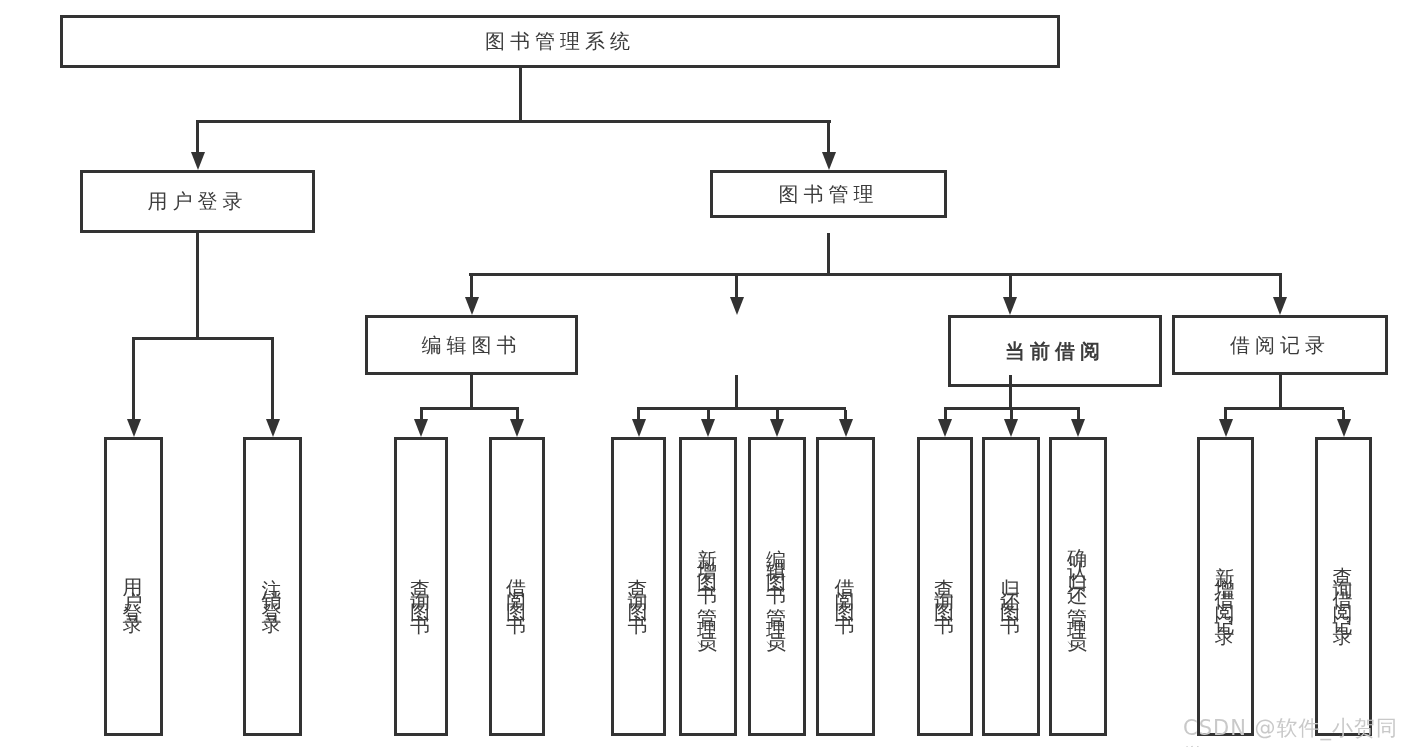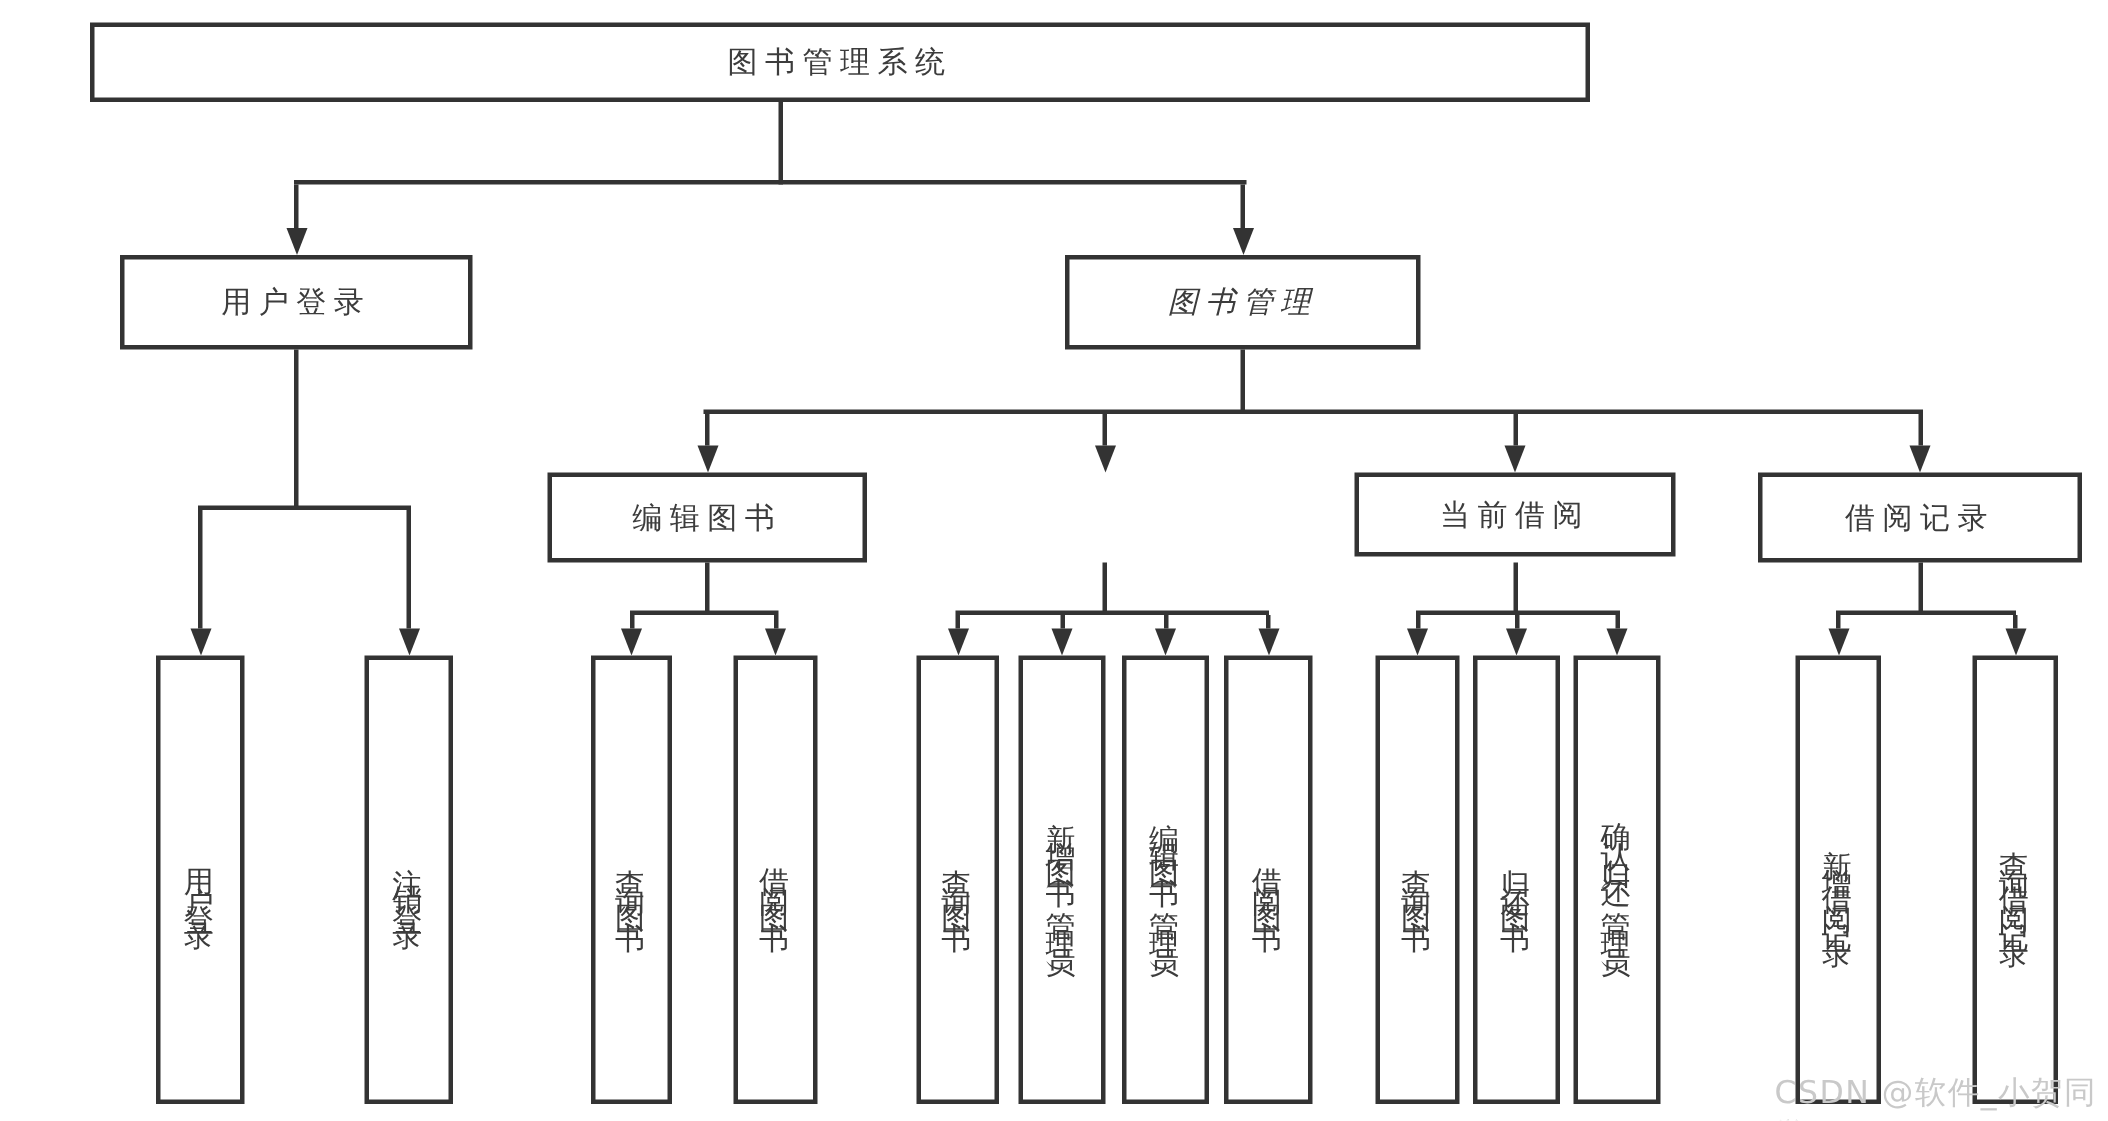--- a/index.html
+++ b/index.html
@@ -62,21 +62,21 @@
   <div class="vline" style="left:518.5px; top:68px; height:55px;"></div>
   <div class="hline" style="left:195.5px; top:120px; width:635px;"></div>
   <div class="vline" style="left:196px; top:123px; height:31px;"></div>
   <div class="arrow" style="left:190.5px; top:152px;"></div>
   <div class="vline" style="left:827px; top:123px; height:31px;"></div>
   <div class="arrow" style="left:821.5px; top:152px;"></div>
 
   <div class="node" style="left:80px; top:170px; width:235px; height:63px;">
     <span>用户登录</span>
   </div>
-  <div class="node" style="left:710px; top:170px; width:237px; height:63px;font-style:italic;">
+  <div class="node" style="left:710px; top:170px; width:237px; height:48px;">
     <span>图书管理</span>
   </div>
 
   <div class="vline" style="left:196px; top:233px; height:107px;"></div>
   <div class="hline" style="left:132px; top:337px; width:142px;"></div>
   <div class="vline" style="left:132px; top:340px; height:79px;"></div>
   <div class="arrow" style="left:126.5px; top:419px;"></div>
   <div class="vline" style="left:271px; top:340px; height:79px;"></div>
   <div class="arrow" style="left:265.5px; top:419px;"></div>
 
@@ -87,21 +87,21 @@
   <div class="vline" style="left:735px; top:276px; height:21px;"></div>
   <div class="arrow" style="left:729.5px; top:297px;"></div>
   <div class="vline" style="left:1008.5px; top:276px; height:21px;"></div>
   <div class="arrow" style="left:1003px; top:297px;"></div>
   <div class="vline" style="left:1278.5px; top:276px; height:21px;"></div>
   <div class="arrow" style="left:1273px; top:297px;"></div>
 
   <div class="node" style="left:365px; top:315px; width:213px; height:60px;">
     <span>编辑图书</span>
   </div>
-  <div class="node" style="left:903px; top:315px; width:214px; height:56px;">
+  <div class="node" style="left:948px; top:315px; width:214px; height:72px;font-weight:bold;">
     <span>当前借阅</span>
   </div>
   <div class="node" style="left:1172px; top:315px; width:216px; height:60px;">
     <span>借阅记录</span>
   </div>
 
   <div class="vline" style="left:470px; top:375px; height:35px;"></div>
   <div class="hline" style="left:419.5px; top:407px; width:99px;"></div>
   <div class="vline" style="left:419.5px; top:410px; height:9px;"></div>
   <div class="arrow" style="left:414px; top:419px;"></div>

